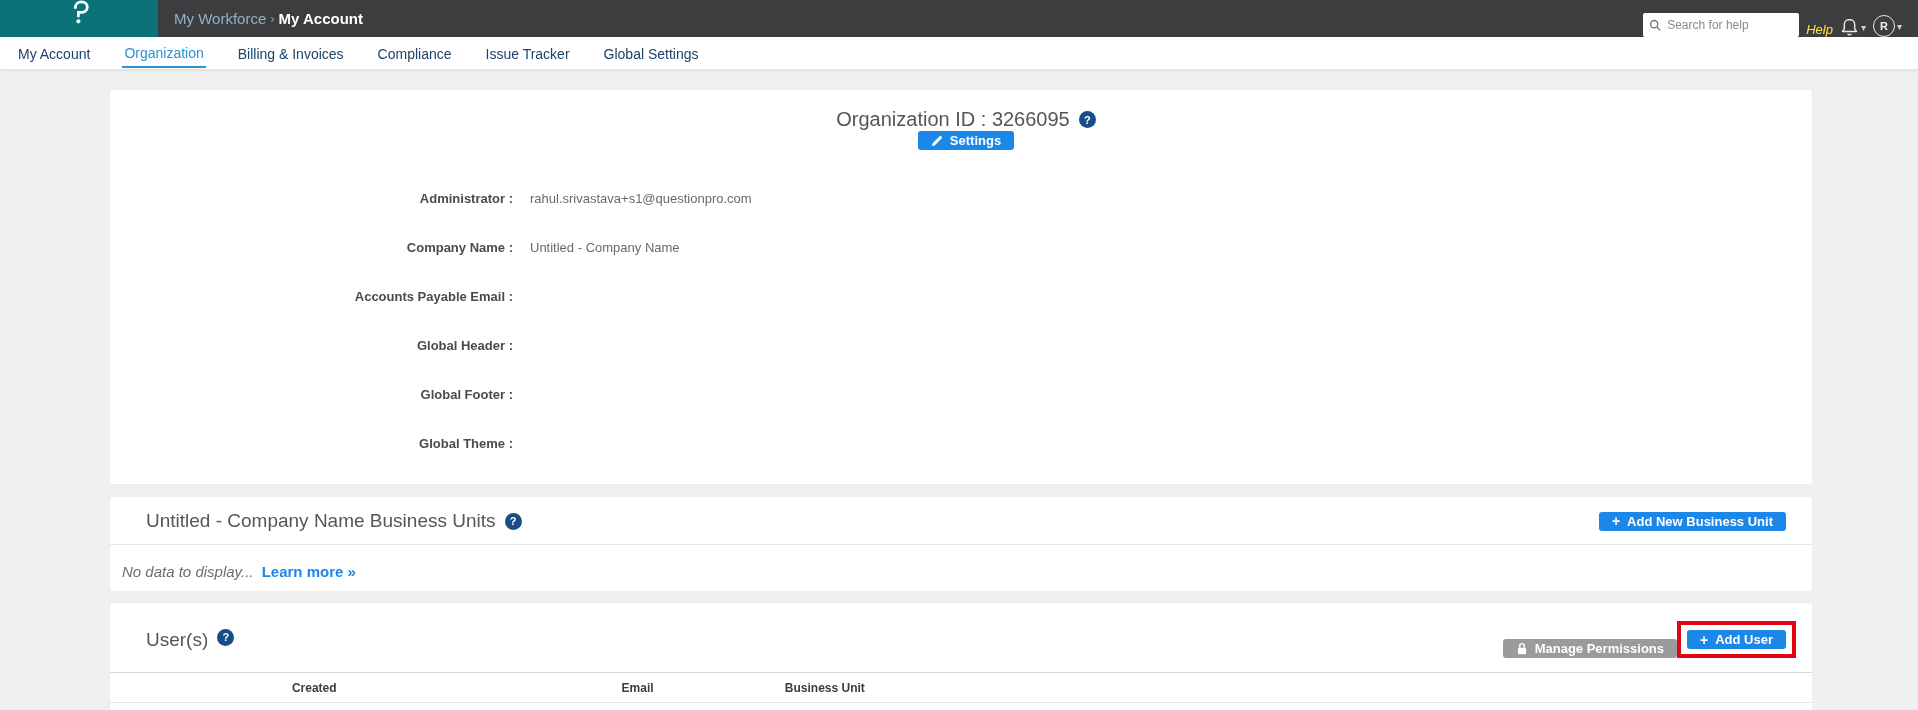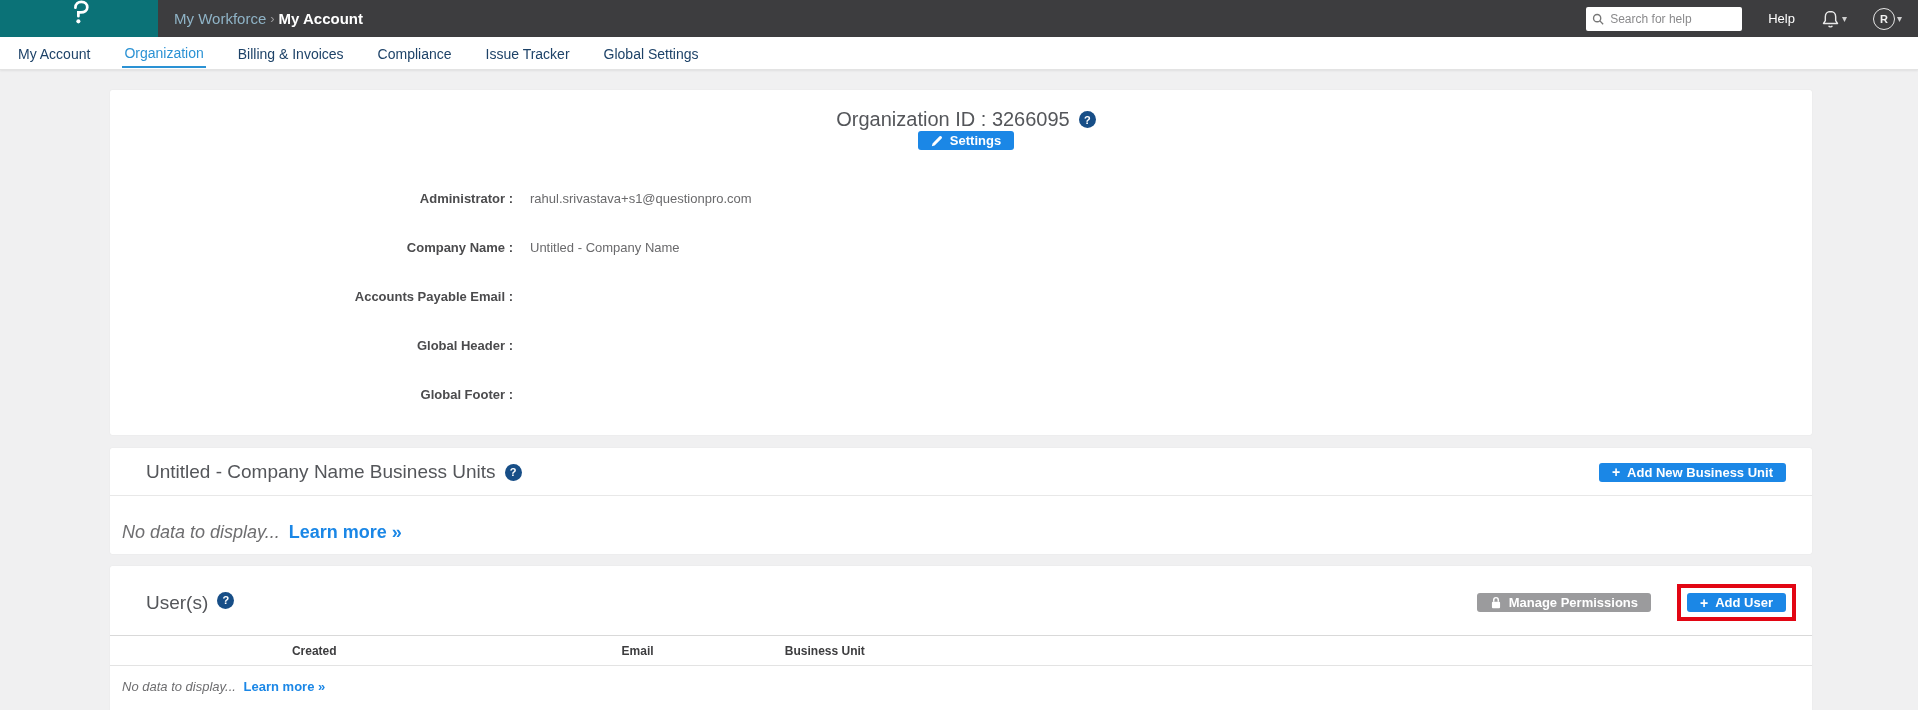--- a/index.html
+++ b/index.html
@@ -9,27 +9,27 @@
   
   .topnav { height:37px; background:#3d3d3f; display:flex; align-items:stretch; color:#fff; }
   .brand { width:158px; background:#0b7277; display:flex; align-items:center; padding:0 12px 0 14px; gap:10px; cursor:pointer;flex-direction:column; }
   .brand-logo { display:flex; align-items:center; }
   .brand-name { font-size:15px; font-weight:700; letter-spacing:.2px; }
   .brand-caret { margin-left:auto; font-size:11px; color:#e8f2f2; }
   .crumbs { display:flex; align-items:center; gap:4px; padding-left:16px; font-size:15px; }
   .crumb-parent { color:#8fb3c6; cursor:pointer; }
   .crumb-sep { color:#9a9a9c; font-size:13px; }
   .crumb-current { color:#ffffff; font-weight:700; }
-  .topnav-right { margin-left:auto; display:flex; align-items:center; gap:26px; padding-right:16px; }
+  .topnav-right { margin-left:auto; display:flex; align-items:flex-end; gap:7px; padding-right:16px; }
   .search-wrap { position:relative; }
   .search-wrap svg { position:absolute; left:6px; top:6px; }
   .search-input { width:156px; height:24px; border:none; border-radius:2px; background:#ffffff;
                   padding:0 6px 0 24px; font-size:12px; color:#444; font-family:inherit; outline:none; }
   .search-input::placeholder { color:#8a8a8c; }
-  .help-link { font-size:13px; color:#ffffff; cursor:pointer; }
+  .help-link { font-size:13px; color:#fde047; cursor:pointer;font-style:italic; }
   .icon-caret { font-size:10px; color:#cfcfcf; margin-left:2px; }
   .bell-group, .avatar-group { display:flex; align-items:center; cursor:pointer; }
   .avatar { width:22px; height:22px; border:1.5px solid #e6e6e6; border-radius:50%; display:flex;
             align-items:center; justify-content:center; font-size:11px; font-weight:700; color:#f0f0f0; }
 
   
   .tabbar { height:33px; background:#ffffff; display:flex; align-items:center; gap:30px; padding:0 0 0 16px;
             border-bottom:1px solid #e3e3e3; box-shadow:0 1px 2px rgba(0,0,0,.07); position:relative; z-index:2; }
   .tab { font-size:14px; color:#1d4268; font-weight:400; cursor:pointer; padding:7px 2px 5px 2px; }
   .tab.active { color:#2b92d4; border-bottom:2px solid #2b92d4; font-weight:400; }
@@ -50,29 +50,29 @@
   .btn-gray { background:#9b9b9d; color:#ffffff; }
   .org-form { padding-top:10px; }
   .field-row { display:flex; align-items:center; height:49px; }
   .field-label { width:403px; text-align:right; font-size:13px; font-weight:700; color:#4b4b4d; }
   .field-value { margin-left:17px; font-size:13px; color:#6a6a6c; }
 
   
   .card-bu { margin-top:13px; }
   .bu-header { display:flex; align-items:center; justify-content:space-between; padding:13px 26px 12px 36px; }
   .bu-title { font-size:19px; color:#54565a; display:flex; align-items:center; gap:9px; font-weight:400; }
-  .nodata-row { border-top:1px solid #e8e8e8; padding:26px 12px 11px 12px; font-size:18px; }
+  .nodata-row { border-top:1px solid #e8e8e8; padding:18px 12px 11px 12px; font-size:15px; }
   .nodata-text { font-style:italic; color:#6e6e70; }
   .learn-link { color:#1b87e6; font-weight:700; text-decoration:none; cursor:pointer; margin-left:4px; }
 
   
   .card-users { margin-top:12px; padding-bottom:26px; }
   .users-header { display:flex; align-items:center; justify-content:space-between; padding:18px 16px 14px 36px; }
   .users-title { font-size:19px; color:#54565a; display:flex; align-items:flex-start; gap:9px; font-weight:400; }
-  .users-actions { display:flex; align-items:center; gap:26px; }
+  .users-actions { display:flex; align-items:flex-end; gap:0; }
   .red-highlight { border:4px solid #e20613; padding:5px 6px; }
   .users-table-head { display:flex; align-items:center; height:31px; border-top:1px solid #d9d9d9;
                       border-bottom:1px solid #e3e3e3; font-size:12px; font-weight:700; color:#3d3d3f; }
   .th { text-align:center; }
   .th-created { width:24%; } .th-email { width:14%; } .th-bunit { width:8%; }
   .th-spacer { width:21%; } .th-admin { width:33%; }
   .users-nodata { padding:13px 12px 0 12px; font-size:13px; }
 
   .plus-glyph { font-size:14px; font-weight:700; line-height:1; }
 </style>
@@ -154,20 +154,24 @@
       <div class="field-row">
         <span class="field-label">Accounts Payable Email :</span>
         <span class="field-value"></span>
       </div>
       <div class="field-row">
         <span class="field-label">Global Header :</span>
         <span class="field-value"></span>
       </div>
       <div class="field-row">
         <span class="field-label">Global Footer :</span>
+        <span class="field-value"></span>
+      </div>
+      <div class="field-row">
+        <span class="field-label">Global Theme :</span>
         <span class="field-value"></span>
       </div>
     </div>
   </div>
 
   <div class="card card-bu">
     <div class="bu-header">
       <div class="bu-title">
         <span>Untitled - Company Name Business Units</span>
         <span class="help-badge">?</span>

